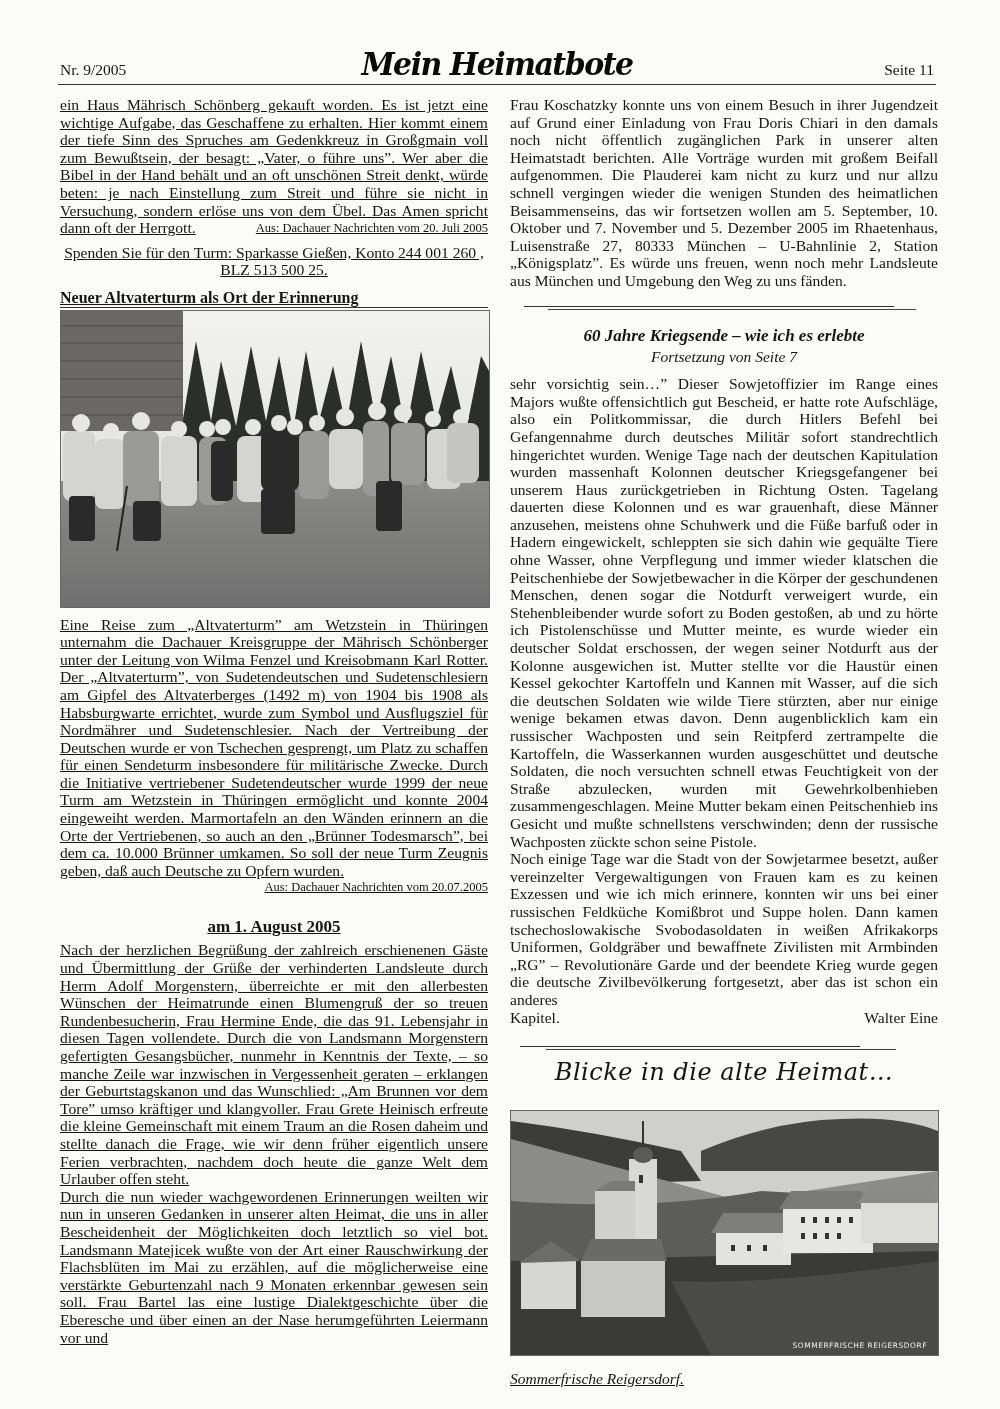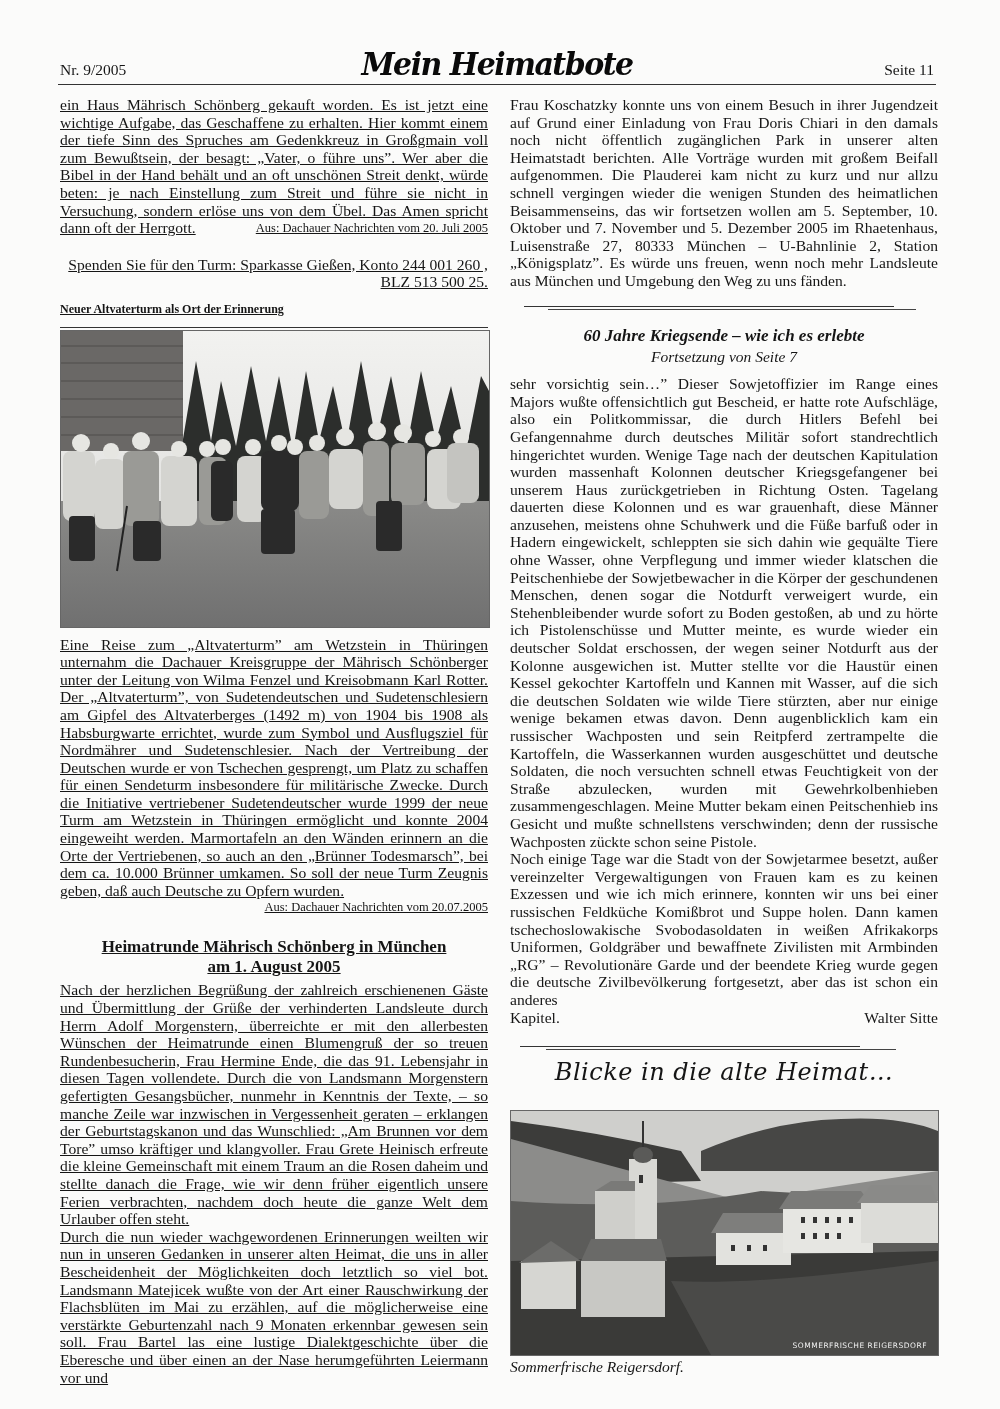--- a/index.html
+++ b/index.html
@@ -10,46 +10,46 @@
   }
   .header { position: absolute; left: 58px; top: 48px; width: 878px; height: 36px; border-bottom: 1.5px solid #333; }
   .issue { position: absolute; left: 2px; bottom: 5px; font-size: 15.5px; text-align: right; }
   .page-no { position: absolute; right: 2px; bottom: 5px; font-size: 15.5px; }
   .logo { position: absolute; left: 50%; transform: translateX(-50%); top: -2px; font-size: 30px; font-weight: 900; font-style: italic; letter-spacing: -1.5px; font-family: "DejaVu Serif", serif; color: #0a0a0a; transform: translateX(-50%) scaleY(1.05); }
   .col { position: absolute; top: 96px; width: 428px; font-size: 15.6px; line-height: 17.6px; text-align: justify; hyphens: manual; }
   .col-left { left: 60px; text-decoration: underline; }
   .col-right { left: 510px; }
   p { margin: 0; }
   .src { text-align: right; font-size: 12.5px; line-height: 16px; }
-  .h-left { font-weight: bold; font-size: 12px; margin: 10px 0 2px 0; padding-bottom: 8px; border-bottom: 1.5px solid #333; text-align: left; }
+  .h-left { font-weight: bold; font-size: 16px; margin: 10px 0 2px 0; padding-bottom: 0; border-bottom: 1.5px solid #333; text-align: left; }
   .h-center { font-weight: bold; font-size: 17px; line-height: 20px; text-align: center; margin: 0; }
   .sub-italic { font-style: italic; text-align: center; font-size: 15.5px; margin: 2px 0 10px 0; }
   .photo { position: relative; overflow: hidden; border: 1px solid #666; margin-top: 28px; }
   .double-rule { position: relative; height: 8px; margin: 14px 0 12px 0; }
   .double-rule .r1 { position: absolute; left: 14px; width: 370px; top: 2px; border-top: 1.6px solid #333; }
   .double-rule .r2 { position: absolute; left: 38px; width: 368px; top: 5px; border-top: 1.2px solid #444; }
   .script-title { font-family: "DejaVu Serif", serif; font-style: italic; font-size: 24px; text-align: center; letter-spacing: 0.5px; margin: 4px 0 6px 0; }
-  .caption { font-style: italic; font-size: 15.5px; margin-top: 2px; }
+  .caption { font-style: italic; font-size: 15.5px; margin-top: 14px; text-decoration: underline; }
   .sign { display: flex; justify-content: space-between; }
 </style>
 </head>
 <body>
 
 <div class="header">
   <span class="issue">Nr. 9/2005</span>
   <span class="logo">Mein Heimatbote</span>
   <span class="page-no">Seite 11</span>
 </div>
 
 <div class="col col-left">
   <p>
     <span>ein Haus Mährisch Schönberg gekauft worden. Es ist jetzt eine wichtige Aufgabe, das Geschaffene zu erhalten. Hier kommt einem der tiefe Sinn des Spruches am Gedenkkreuz in Großgmain voll zum Bewußtsein, der besagt: „Vater, o führe uns”. Wer aber die Bibel in der Hand behält und an oft unschönen Streit denkt, würde beten: je nach Einstellung zum Streit und führe sie nicht in Versuchung, sondern erlöse uns von dem Übel. Das Amen spricht dann oft der Herrgott.</span>
   </p>
   <div class="src" style="margin-top:-17px;">Aus: Dachauer Nachrichten vom 20. Juli 2005</div>
-  <p style="margin-top:20px; text-align:right;">Spenden Sie für den Turm: Sparkasse Gießen, Konto 244 001 260 , BLZ 513 500 25.</p>
+  <p style="margin-top:8px; text-align:center;">Spenden Sie für den Turm: Sparkasse Gießen, Konto 244 001 260 , BLZ 513 500 25.</p>
 
   <h3 class="h-left">Neuer Altvaterturm als Ort der Erinnerung</h3>
 
   <div class="photo" style="width:428px; height:296px; margin-top:2px;">
     <svg width="428" height="296" viewBox="0 0 428 296">
       <defs>
         <linearGradient id="sky1" x1="0" y1="0" x2="0" y2="1">
           <stop offset="0" stop-color="#f2f2f0"></stop>
             <stop offset="1" stop-color="#d8d8d6"></stop>
         </linearGradient>
@@ -116,21 +116,20 @@
       </g>
       <rect x="386" y="112" width="32" height="60" rx="8" fill="#c4c4c0"></rect>
       <line x1="66" y1="175" x2="56" y2="240" stroke="#222" stroke-width="2"></line>
     </svg>
   </div>
 
   <p style="margin-top:8px;">Eine Reise zum „Altvaterturm” am Wetzstein in Thüringen unternahm die Dachauer Kreisgruppe der Mährisch Schönberger unter der Leitung von Wilma Fenzel und Kreisobmann Karl Rotter. Der „Altvaterturm”, von Sudetendeutschen und Sudetenschlesiern am Gipfel des Altvaterberges (1492 m) von 1904 bis 1908 als Habsburgwarte errichtet, wurde zum Symbol und Ausflugsziel für Nordmährer und Sudetenschlesier. Nach der Vertreibung der Deutschen wurde er von Tschechen gesprengt, um Platz zu schaffen für einen Sendeturm insbesondere für militärische Zwecke. Durch die Initiative vertriebener Sudetendeutscher wurde 1999 der neue Turm am Wetzstein in Thüringen ermöglicht und konnte 2004 eingeweiht werden. Marmortafeln an den Wänden erinnern an die Orte der Vertriebenen, so auch an den „Brünner Todesmarsch”, bei dem ca. 10.000 Brünner umkamen. So soll der neue Turm Zeugnis geben, daß auch Deutsche zu Opfern wurden.</p>
   <div class="src">Aus: Dachauer Nachrichten vom 20.07.2005</div>
 
   <div style="height:22px;"></div>
-  <h2 class="h-center">Heimatrunde Mährisch Schönberg in München</h2>
   <h2 class="h-center" style="margin-bottom:4px;">am 1. August 2005</h2>
   <p style="text-align-last:left;">Nach der herzlichen Begrüßung der zahlreich erschienenen Gäste und Übermittlung der Grüße der verhinderten Landsleute durch Herrn Adolf Morgenstern, überreichte er mit den allerbesten Wünschen der Heimatrunde einen Blumengruß der so treuen Rundenbesucherin, Frau Hermine Ende, die das 91. Lebensjahr in diesen Tagen vollendete. Durch die von Landsmann Morgenstern gefertigten Gesangsbücher, nunmehr in Kenntnis der Texte, – so manche Zeile war inzwischen in Vergessenheit geraten – erklangen der Geburtstagskanon und das Wunschlied: „Am Brunnen vor dem Tore” umso kräftiger und klangvoller. Frau Grete Heinisch erfreute die kleine Gemeinschaft mit einem Traum an die Rosen daheim und stellte danach die Frage, wie wir denn früher eigentlich unsere Ferien verbrachten, nachdem doch heute die ganze Welt dem Urlauber offen steht.</p>
   <p>Durch die nun wieder wachgewordenen Erinnerungen weilten wir nun in unseren Gedanken in unserer alten Heimat, die uns in aller Bescheidenheit der Möglichkeiten doch letztlich so viel bot. Landsmann Matejicek wußte von der Art einer Rauschwirkung der Flachsblüten im Mai zu erzählen, auf die möglicherweise eine verstärkte Geburtenzahl nach 9 Monaten erkennbar gewesen sein soll. Frau Bartel las eine lustige Dialektgeschichte über die Eberesche und über einen an der Nase herumgeführten Leiermann vor und</p>
 </div>
 
 <div class="col col-right">
   <p>
     <span>Frau Koschatzky konnte uns von einem Besuch in ihrer Jugendzeit auf Grund einer Einladung von Frau Doris Chiari in den damals noch nicht öffentlich zugänglichen Park in unserer alten Heimatstadt berichten. Alle Vorträge wurden mit großem Beifall aufgenommen. Die Plauderei kam nicht zu kurz und nur allzu schnell vergingen wieder die wenigen Stunden des heimatlichen Beisammenseins, das wir fortsetzen wollen am 5. September, 10. Oktober und 7. November und 5. Dezember 2005 im Rhaetenhaus, Luisenstraße 27, 80333 München – U-Bahnlinie 2, Station „Königsplatz”. Es würde uns freuen, wenn noch mehr Landsleute aus München und Umgebung den Weg zu uns fänden.</span>
   </p>
 
@@ -138,21 +137,21 @@
     <div class="r1"></div>
       <div class="r2"></div>
   </div>
 
   <h2 class="h-center" style="margin-top:14px;font-style:italic;">60 Jahre Kriegsende – wie ich es erlebte</h2>
   <div class="sub-italic">Fortsetzung von Seite 7</div>
   <p style="text-align-last:left;">sehr vorsichtig sein…” Dieser Sowjetoffizier im Range eines Majors wußte offensichtlich gut Bescheid, er hatte rote Aufschläge, also ein Politkommissar, die durch Hitlers Befehl bei Gefangennahme durch deutsches Militär sofort standrechtlich hingerichtet wurden. Wenige Tage nach der deutschen Kapitulation wurden massenhaft Kolonnen deutscher Kriegsgefangener bei unserem Haus zurückgetrieben in Richtung Osten. Tagelang dauerten diese Kolonnen und es war grauenhaft, diese Männer anzusehen, meistens ohne Schuhwerk und die Füße barfuß oder in Hadern eingewickelt, schleppten sie sich dahin wie gequälte Tiere ohne Wasser, ohne Verpflegung und immer wieder klatschen die Peitschenhiebe der Sowjetbewacher in die Körper der geschundenen Menschen, denen sogar die Notdurft verweigert wurde, ein Stehenbleibender wurde sofort zu Boden gestoßen, ab und zu hörte ich Pistolenschüsse und Mutter meinte, es wurde wieder ein deutscher Soldat erschossen, der wegen seiner Notdurft aus der Kolonne ausgewichen ist. Mutter stellte vor die Haustür einen Kessel gekochter Kartoffeln und Kannen mit Wasser, auf die sich die deutschen Soldaten wie wilde Tiere stürzten, aber nur einige wenige bekamen etwas davon. Denn augenblicklich kam ein russischer Wachposten und sein Reitpferd zertrampelte die Kartoffeln, die Wasserkannen wurden ausgeschüttet und deutsche Soldaten, die noch versuchten schnell etwas Feuchtigkeit von der Straße abzulecken, wurden mit Gewehrkolbenhieben zusammengeschlagen. Meine Mutter bekam einen Peitschenhieb ins Gesicht und mußte schnellstens verschwinden; denn der russische Wachposten zückte schon seine Pistole.</p>
   <p>Noch einige Tage war die Stadt von der Sowjetarmee besetzt, außer vereinzelter Vergewaltigungen von Frauen kam es zu keinen Exzessen und wie ich mich erinnere, konnten wir uns bei einer russischen Feldküche Komißbrot und Suppe holen. Dann kamen tschechoslowakische Svobodasoldaten in weißen Afrikakorps Uniformen, Goldgräber und bewaffnete Zivilisten mit Armbinden „RG” – Revolutionäre Garde und der beendete Krieg wurde gegen die deutsche Zivilbevölkerung fortgesetzt, aber das ist schon ein anderes</p>
   <div class="sign">
     <span>Kapitel.</span>
-    <span>Walter Sitte</span>
+    <span>Walter Eine</span>
   </div>
 
   <div class="double-rule" style="margin-top:18px;">
     <div class="r1" style="left:10px; width:340px;"></div>
       <div class="r2" style="left:36px; width:350px;"></div>
   </div>
 
   <div class="script-title">Blicke in die alte Heimat…</div>
 
   <div class="photo" style="width:427px; height:244px;">

